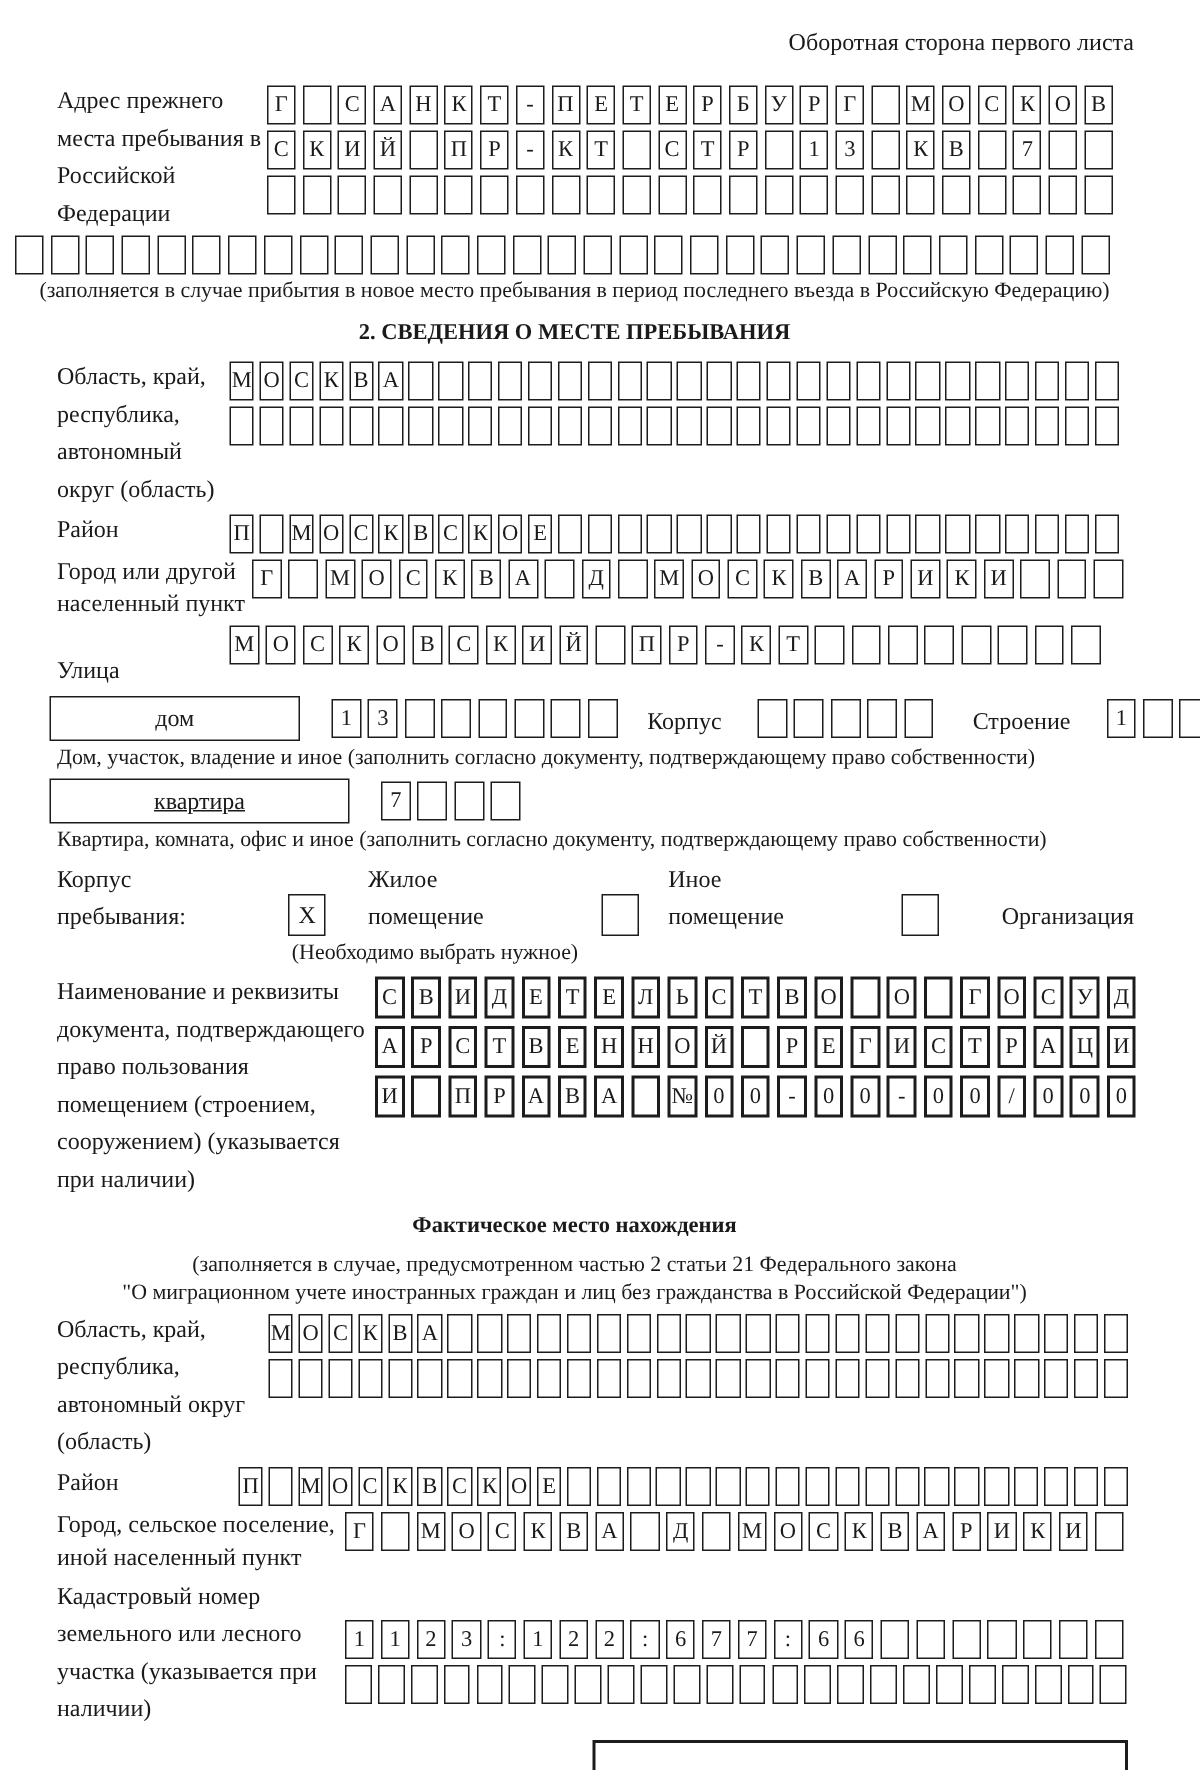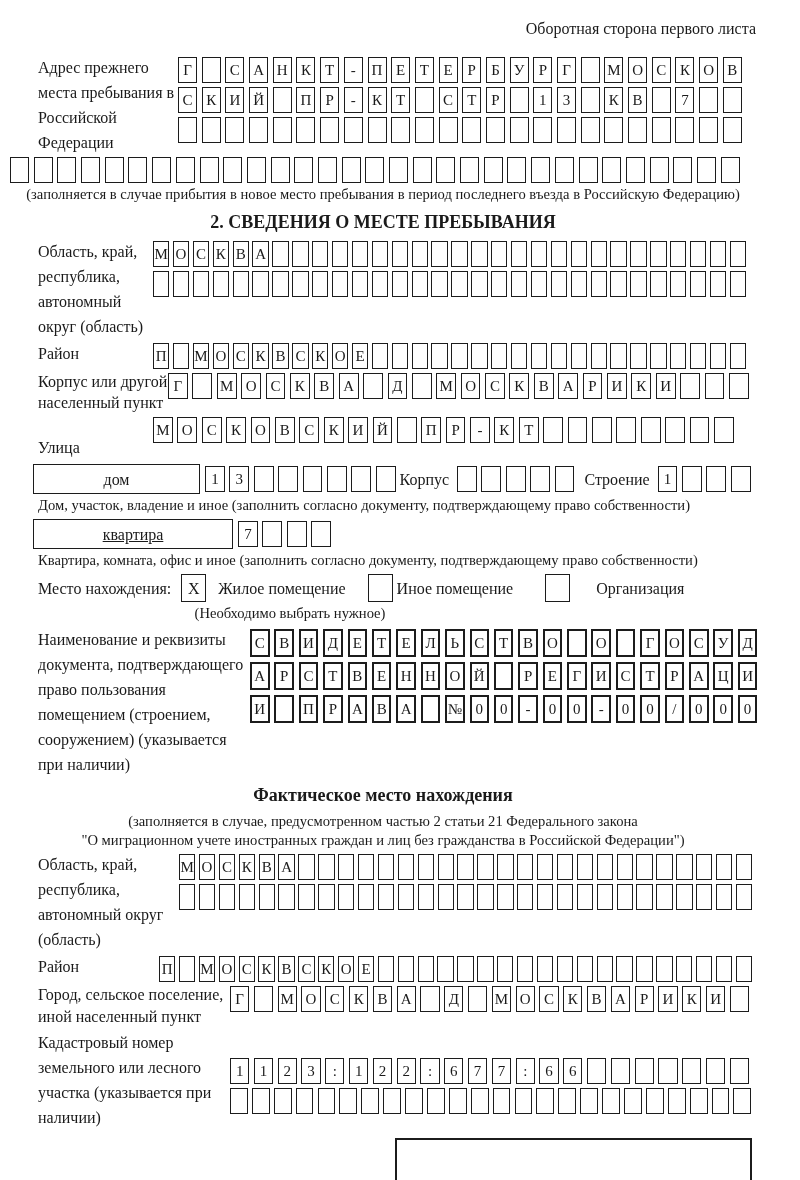--- a/index.html
+++ b/index.html
@@ -26,27 +26,27 @@
   
   .ra  .cell{width:19px;margin-right:4.7px;}
   .rb  .cell{width:16.3px;margin-right:3.6px;}
   .rc  .cell{width:19.8px;margin-right:4.6px;}
   .rdoc .cell{width:19.5px;margin-right:4.9px;border-width:2px;height:28px;}
   .rlow .cell{width:19.3px;margin-right:4.5px;}
   .rlow2 .cell{width:17.8px;margin-right:4.1px;}
   .cellrow .cell:last-child{margin-right:0;}
   .caption{font-size:14.6px;line-height:19px;}
   .caption.center{text-align:center;}
-  .sec-title{text-align:center;font-weight:bold;font-size:18px;margin:6px 0 4px 0;}
+  .sec-title{text-align:center;font-weight:bold;font-size:15px;margin:6px 0 4px 0;}
   .labelbox{
     box-sizing:border-box;border:1.7px solid #1c1c1c;height:30px;
     display:flex;align-items:center;justify-content:center;
     font-size:16px;flex:none;background:#fff;
   }
-  .inline-row{display:flex;align-items:center;margin:4px 0 2px 0;}
+  .inline-row{display:flex;align-items:flex-end;margin:4px 0 2px 0;gap:16px;}
   .chk{
     box-sizing:border-box;border:1.7px solid #1c1c1c;width:25px;height:28px;flex:none;
     display:flex;align-items:center;justify-content:center;font-size:16px;background:#fff;
   }
   .stamp-box{
     box-sizing:border-box;border:2px solid #1c1c1c;
     width:357px;height:174px;margin-left:385px;margin-top:8px;background:#fff;
   }
   .mt2{margin-top:2px;} .mt4{margin-top:4px;} .mt6{margin-top:6px;}
 </style>
@@ -279,21 +279,21 @@
           <span class="cell"></span>
           <span class="cell"></span>
           <span class="cell"></span>
           <span class="cell"></span>
           <span class="cell"></span>
         </div>
     </div>
   </div>
 
   <div class="field">
-    <div class="lbl" style="width:158px;line-height:21px;">Корпус или другой населенный пункт</div>
+    <div class="lbl" style="width:158px;line-height:21px;">Город или другой населенный пункт</div>
     <div class="rows">
       <div class="cellrow rc">
           <span class="cell">Г</span>
           <span class="cell"></span>
           <span class="cell">М</span>
           <span class="cell">О</span>
           <span class="cell">С</span>
           <span class="cell">К</span>
           <span class="cell">В</span>
           <span class="cell">А</span>
@@ -384,21 +384,21 @@
     <div class="cellrow rc" style="margin-left:5px;align-self:center;">
         <span class="cell">7</span>
         <span class="cell"></span>
         <span class="cell"></span>
         <span class="cell"></span>
       </div>
   </div>
   <div class="caption" style="padding-left:28px;">Квартира, комната, офис и иное (заполнить согласно документу, подтверждающему право собственности)</div>
 
   <div class="inline-row" style="padding-left:28px;">
-    <div>Место нахождения:</div>
+    <div>Корпус пребывания:</div>
     <div class="chk" style="margin-left:10px;">X</div>
     <div style="margin-left:12px;">Жилое помещение</div>
     <div class="chk" style="margin-left:22px;"></div>
     <div style="margin-left:4px;">Иное помещение</div>
     <div class="chk" style="margin-left:32px;"></div>
     <div style="margin-left:26px;">Организация</div>
   </div>
   <div class="caption" style="width:560px;text-align:center;">(Необходимо выбрать нужное)</div>
 
   <div class="field mt4">

